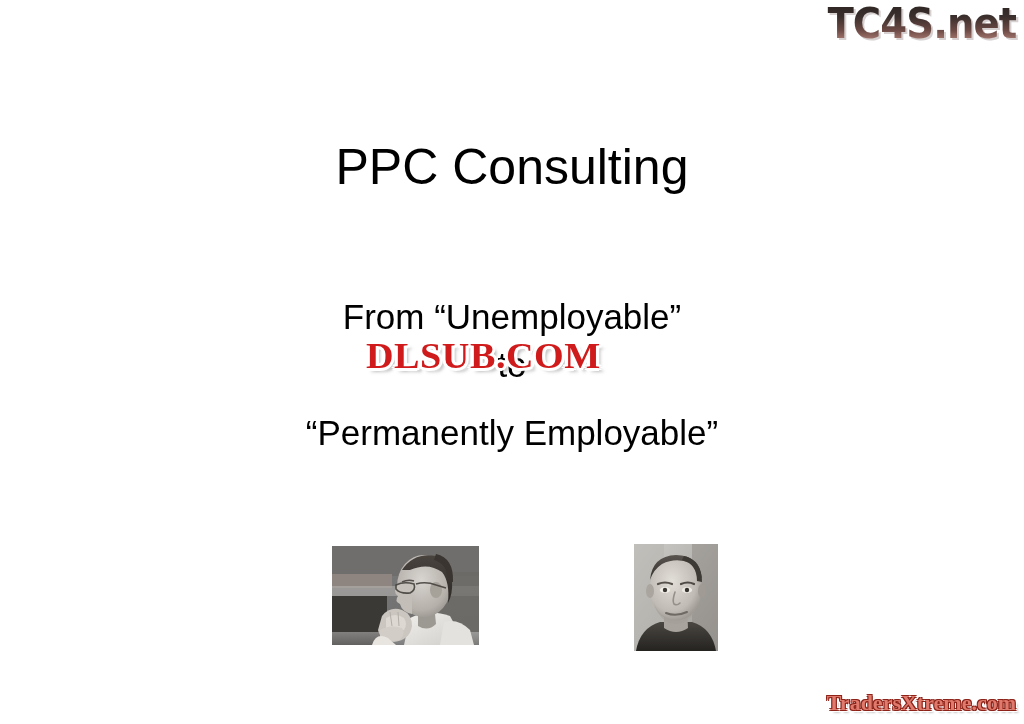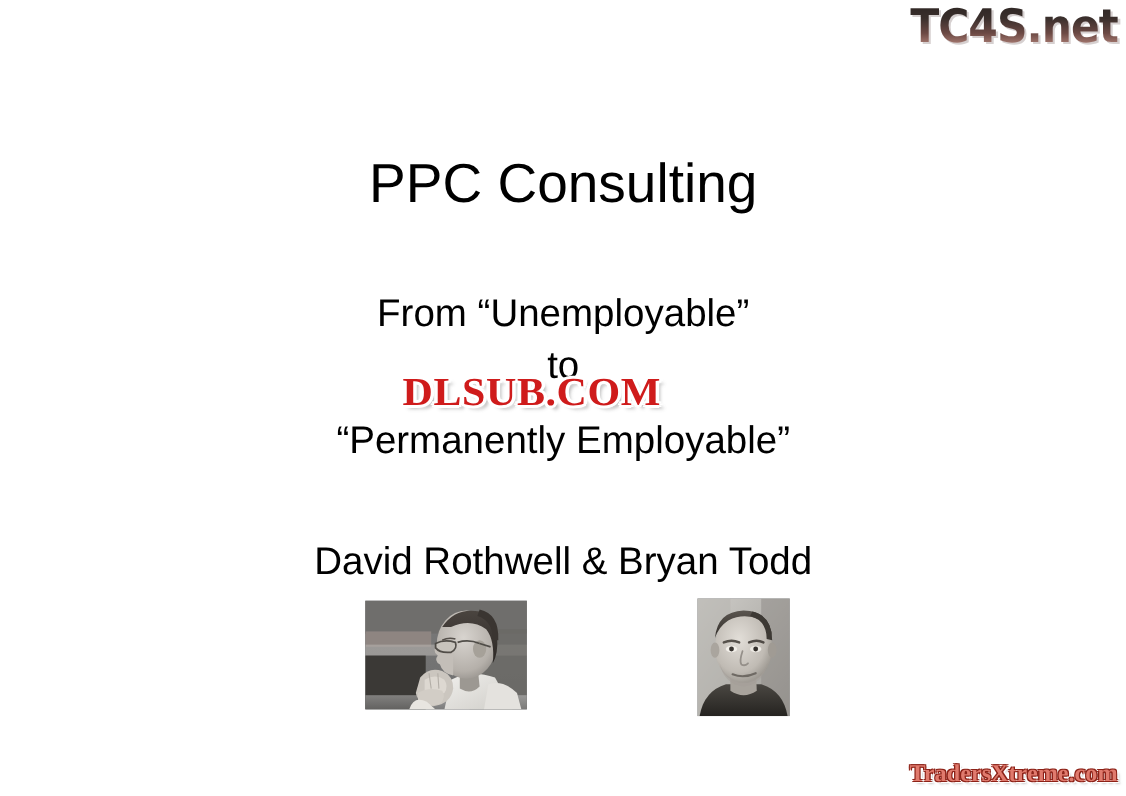--- a/index.html
+++ b/index.html
@@ -38,20 +38,21 @@
     position: absolute;
     left: 0;
     width: 1024px;
     text-align: center;
     font-family: "Liberation Sans", sans-serif;
     font-size: 35px;
     font-weight: 400;
     line-height: 42px;
     color: #000000;
     white-space: pre;
+    margin-top: 32px;
   }
   .sub-from  { top: 264px; }
   .sub-to    { top: 312px; }
   .sub-perm  { top: 380px; }
   .presenters {
     position: absolute;
     left: 0;
     top: 490px;
     width: 1024px;
     text-align: center;
@@ -164,21 +165,20 @@
 <div id="slide">
 
   <div class="slide-title">PPC Consulting</div>
 
   <div class="subtitle-line sub-from">From “Unemployable”</div>
 
   <div class="subtitle-line sub-perm">“Permanently Employable”</div>
 
   <div class="subtitle-line sub-to">to</div>
 
-  <div class="presenters">David Rothwell &amp; Bryan Todd</div>
 
   <div class="photo photo-rothwell">
     <svg viewBox="0 0 147 99" preserveAspectRatio="none">
       <defs>
         <linearGradient id="bgTop" x1="0" y1="0" x2="0" y2="1">
           <stop offset="0%" stop-color="#7a7a7a"></stop>
           <stop offset="100%" stop-color="#6e6e6e"></stop>
         </linearGradient>
         <linearGradient id="deskG" x1="0" y1="0" x2="0" y2="1">
           <stop offset="0%" stop-color="#c8c8c8"></stop>

